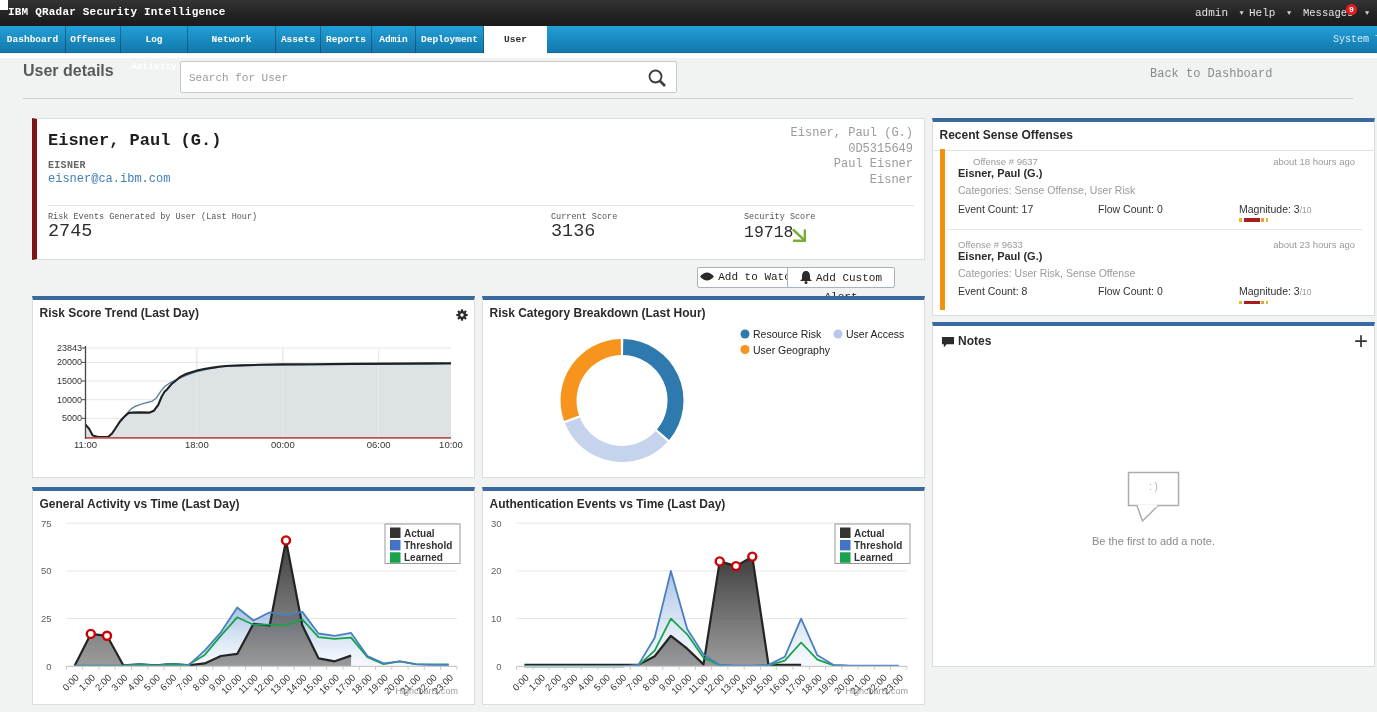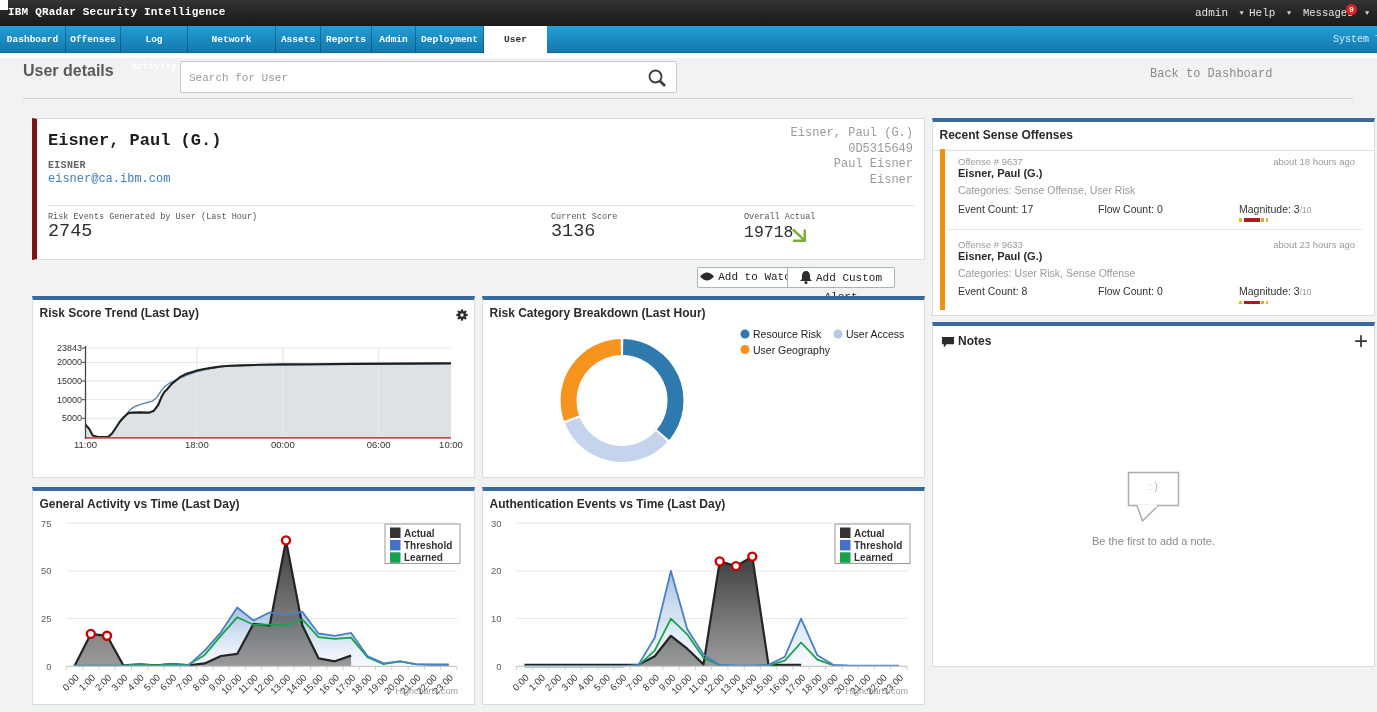--- a/index.html
+++ b/index.html
@@ -84,21 +84,21 @@
 <div class="abs card">
   <span class="name">Eisner, Paul (G.)</span>
   <span class="uid">EISNER</span>
   <span class="mail">eisner@ca.ibm.com</span>
   <div class="aka">Eisner, Paul (G.)<br>0D5315649<br>Paul Eisner<br>Eisner</div>
   <div class="cardhr"></div>
   <span class="slab" style="left:11px">Risk Events Generated by User (Last Hour)</span>
   <span class="snum" style="left:11px">2745</span>
   <span class="slab" style="left:514px">Current Score</span>
   <span class="snum" style="left:514px">3136</span>
-  <span class="slab" style="left:707px">Overall Actual</span>
+  <span class="slab" style="left:707px">Security Score</span>
   <span class="snum" style="left:707px;top:103.8px;font-size:16.5px">19718</span>
   <svg style="position:absolute;left:752px;top:104px" width="20" height="20" viewBox="0 0 20 20">
       <g stroke="#79ad35" stroke-width="2.4" stroke-linecap="round" fill="none">
         <path d="M4.5,7 L15.6,17.4"></path>
         <path d="M5,17.7 L15.8,17.7"></path>
         <path d="M15.8,7.4 L15.8,17.7"></path>
       </g>
     </svg>
 </div>
 
@@ -110,21 +110,21 @@
   <svg style="position:relative;top:2.5px;margin-right:4px" width="12" height="13" viewBox="0 0 12 13">
       <path d="M6,0 C8.7,0 10,2 10,5 L10,8 L12,10 L0,10 L2,8 L2,5 C2,2 3.3,0 6,0 Z" fill="#2b2b2b"></path>
       <circle cx="6" cy="11.4" r="1.5" fill="#2b2b2b"></circle>
     </svg>Add Custom Alert</div>
 
 <div class="panel" style="left:932px;top:118px;width:443px;height:198px">
   <span class="ptitle">Recent Sense Offenses</span>
   <div style="position:absolute;left:0;top:28px;width:441px;height:1px;background:#e2e2e2"></div>
   <div class="obar"></div>
   <div class="offitem" style="top:34px">
-    <span class="osub" style="position:absolute;left:18px;top:0">Offense # 9637</span>
+    <span class="osub" style="position:absolute;left:33px;top:0">Offense # 9637</span>
     <span class="osub" style="position:absolute;right:14px;top:0">about 18 hours ago</span>
     <span class="oname" style="position:absolute;left:18px;top:11px">Eisner, Paul (G.)</span>
     <span class="ocat" style="position:absolute;left:18px;top:28px">Categories: Sense Offense, User Risk</span>
     <span class="ocnt" style="position:absolute;left:18px;top:46.5px">Event Count: 17</span>
     <span class="ocnt" style="position:absolute;left:158px;top:46.5px">Flow Count: 0</span>
     <span class="ocnt" style="position:absolute;left:299px;top:46.5px">Magnitude: 3<span style="color:#9a9a9a;font-size:8.5px">/10</span></span>
     <div style="position:absolute;left:299px;top:62px;width:3px;height:3.5px;background:#e0bd2c"></div>
     <div style="position:absolute;left:303.5px;top:62px;width:16px;height:3.5px;background:#a61e22"></div>
     <div style="position:absolute;left:321px;top:62px;width:3px;height:3.5px;background:#e2a338"></div>
     <div style="position:absolute;left:325.5px;top:62px;width:2.5px;height:3.5px;background:#e0bd2c"></div>

